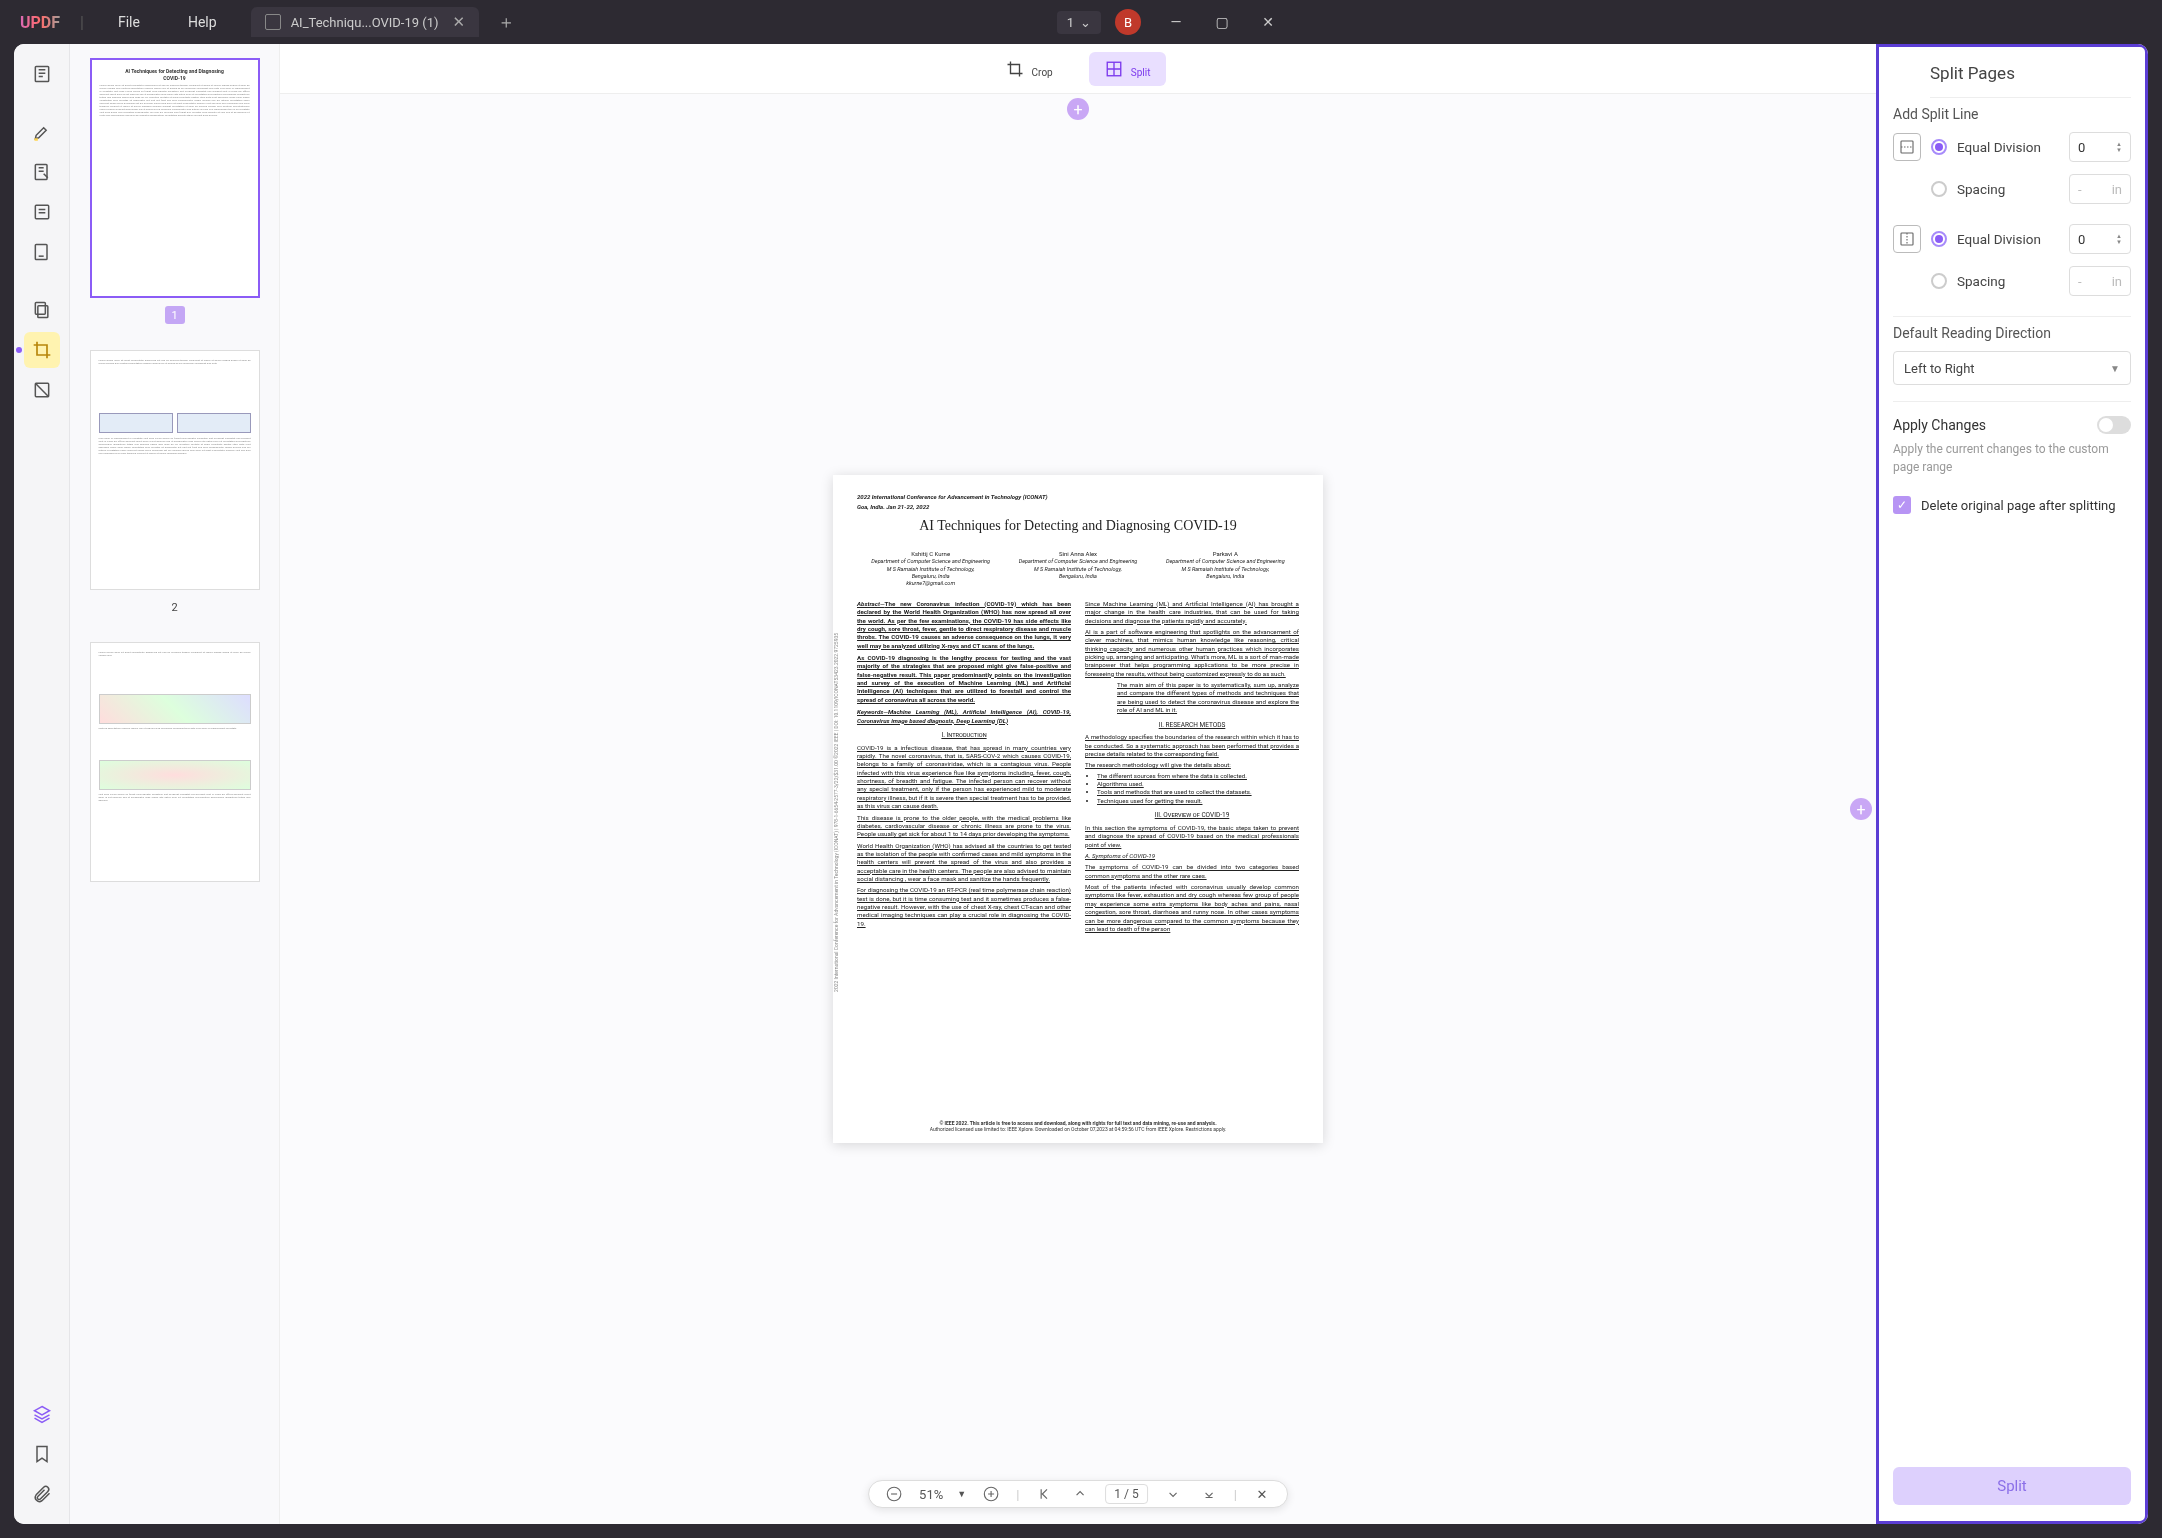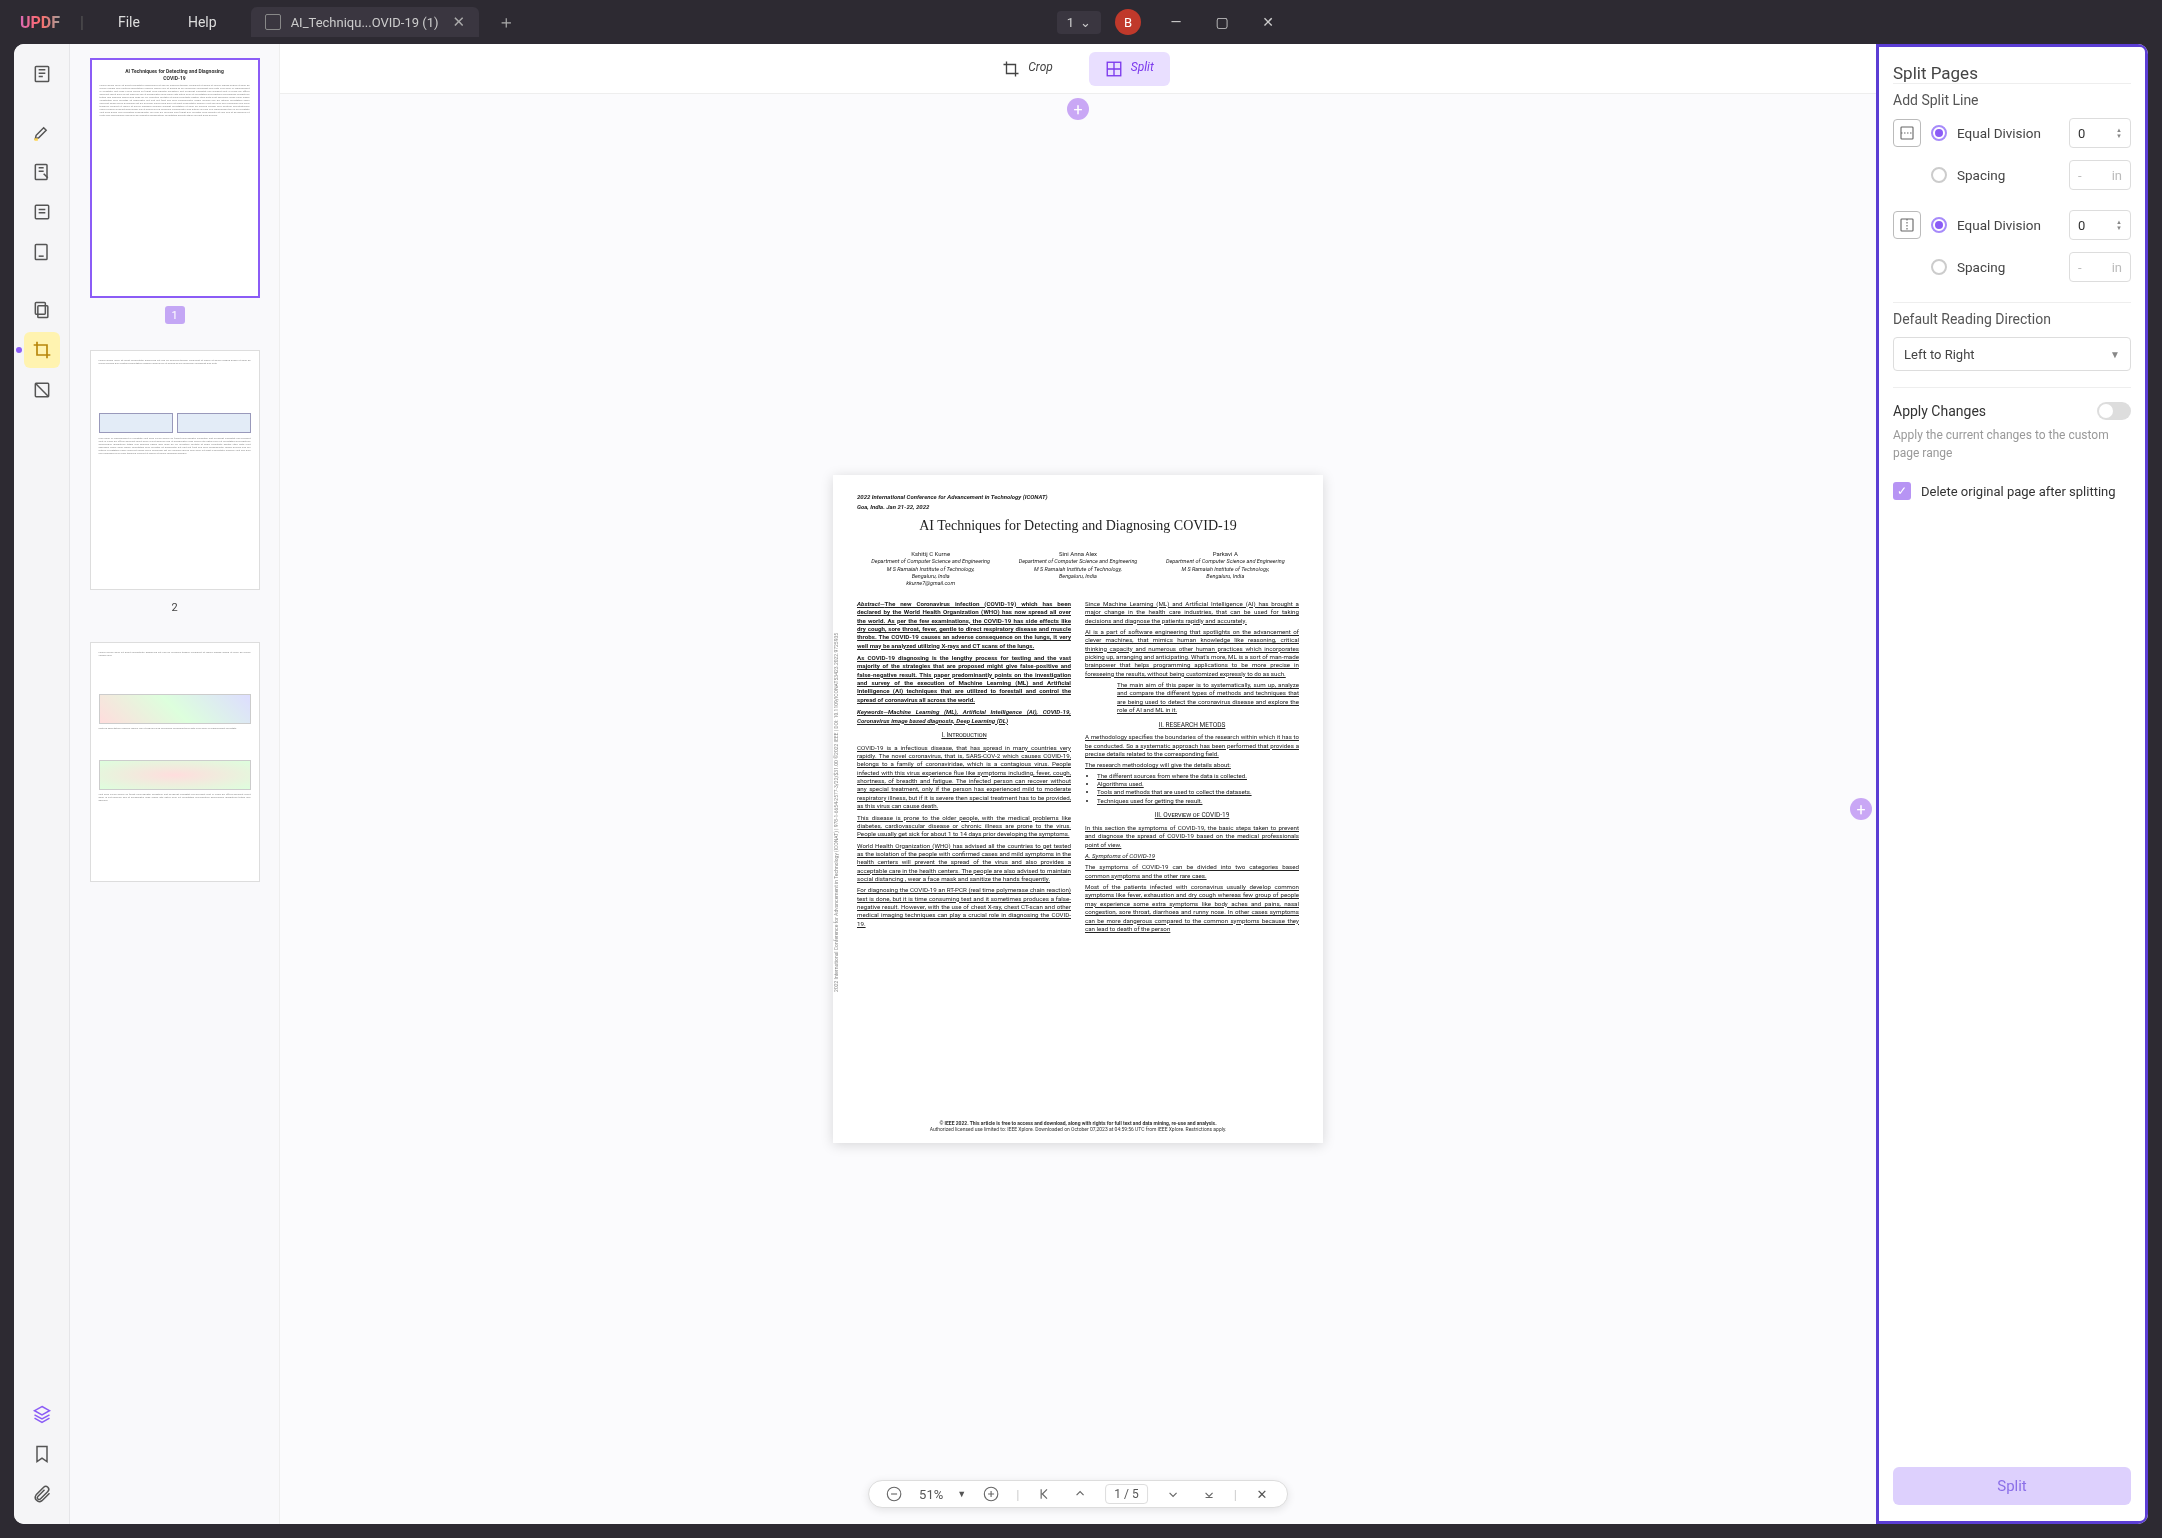--- a/index.html
+++ b/index.html
@@ -34,21 +34,21 @@
 .thumbs { width: 210px; background: #f9f9fb; overflow-y: auto; padding: 14px 18px; display:flex; flex-direction:column; align-items:center; gap:8px; border-right:1px solid #eee;}
 .thumb { width: 170px; height: 240px; background: #fff; border: 1px solid #ddd; position:relative; overflow:hidden; font-size:3px; padding:8px; color:#666; line-height:1.3;}
 .thumb.selected { border: 2px solid #8b5cf6; }
 .thumb-num { background: #c4a7f5; color: #fff; width: 20px; height: 18px; font-size: 11px; display:flex; align-items:center; justify-content:center; border-radius:3px; margin-bottom:18px;}
 .thumb-num.plain { background:transparent; color:#444;}
 .thumb-title{font-size:5px; text-align:center; font-weight:bold; color:#333; margin-bottom:3px;}
 
 
 .center { flex: 1; display: flex; flex-direction: column; background: #fbfbfd; position:relative;}
 .view-toolbar { height: 50px; display: flex; align-items: center; justify-content: center; gap: 20px; background:#fff; border-bottom:1px solid #eee;}
-.vt-btn { display: flex; align-items: flex-start; gap: 8px; padding: 8px 16px; font-size: 12px; color: #444; border-radius: 6px; cursor:pointer;font-style:italic;}
+.vt-btn { display: flex; align-items: flex-end; gap: 8px; padding: 8px 16px; font-size: 10px; color: #444; border-radius: 6px; cursor:pointer;}
 .vt-btn.active { background: #e9dfff; color: #7c3aed; }
 .vt-btn svg{width:18px;height:18px;}
 .page-area { flex: 1; display: flex; align-items: center; justify-content: center; overflow: auto; position:relative;}
 .page { width: 490px; height: 668px; background: #fff; box-shadow: 0 2px 12px rgba(0,0,0,.15); padding: 18px 24px; font-size: 6.5px; color: #222; position: relative; line-height:1.35;}
 .page .conf-header{text-align:left; font-size:6px; font-style:italic; font-weight:bold; margin-bottom:2px;}
 .page h1{font-size:14px; text-align:center; font-family:"Times New Roman",serif; font-weight:normal; margin:6px 0 14px;}
 .page .authors{display:flex; justify-content:space-around; font-size:5.5px; text-align:center; font-family:"Times New Roman",serif; font-style:italic; margin-bottom:12px;}
 .page .auth{flex:1;}
 .page .auth .nm{font-style:normal; font-size:6px;}
 .page .cols{display:flex; gap:14px; font-family:"Times New Roman",serif; font-size:6.2px; text-align:justify;text-decoration:underline;}
@@ -59,21 +59,21 @@
 .plus-badge{position:absolute; width:22px; height:22px; background:#c9a7f5; border-radius:50%; color:#fff; display:flex; align-items:center; justify-content:center; font-size:16px;}
 
 
 .bottom-bar { position:absolute; bottom:16px; left:50%; transform:translateX(-50%); height: 28px; background: #fff; border:1px solid #ddd; border-radius: 22px; display: flex; align-items: center; padding: 0 14px; gap: 14px; box-shadow:0 2px 8px rgba(0,0,0,.1); font-size:13px; color:#555;}
 .bb-btn{width:22px;height:22px;display:flex;align-items:center;justify-content:center;cursor:pointer;}
 .bb-page-input{border:1px solid #ddd; border-radius:4px; padding:2px 8px; font-size:12px;}
 .bb-sep{color:#ccc;}
 
 
 .right-panel { width: 272px; background: #fff; border-left: 1px solid #eee; border: 3px solid #5b3dd4; border-radius:0 8px 8px 0; padding: 16px 14px; display:flex; flex-direction:column; font-size:13px; color:#333; overflow-y:auto;}
-.rp-title { font-size: 17px; color: #444; border-bottom: 1px solid #eee; }
+.rp-title { font-size: 17px; color: #444; padding-bottom: 14px; border-bottom: 1px solid #eee; margin-left: 37px; }
 .rp-section-label { font-size: 14px; color: #555; margin: 8px 0 10px; }
 .rp-row { display: flex; align-items: center; gap: 10px; margin-bottom: 12px; justify-content: space-between; }
 .rp-icon-box { width: 28px; height: 28px; border: 1px solid #bbb; border-radius: 4px; display:flex; align-items:center; justify-content:center;}
 .rp-radio { width: 16px; height: 16px; border: 2px solid #a78bfa; border-radius: 50%; display:flex; align-items:center; justify-content:center;}
 .rp-radio.checked::after{content:""; width:8px; height:8px; background:#8b5cf6; border-radius:50%;}
 .rp-radio.unchecked{border-color:#ccc;}
 .rp-input-num { width: 62px; height: 30px; border: 1px solid #ddd; border-radius: 4px; padding: 0 8px; font-size: 13px; position:relative; display:flex; align-items:center; justify-content:space-between;}
 .rp-stepper{display:flex;flex-direction:column;font-size:6px;color:#888;line-height:1;}
 .rp-input-disabled{color:#bbb;}
 .rp-label{flex:1; font-size:13.5px; color:#444;}

